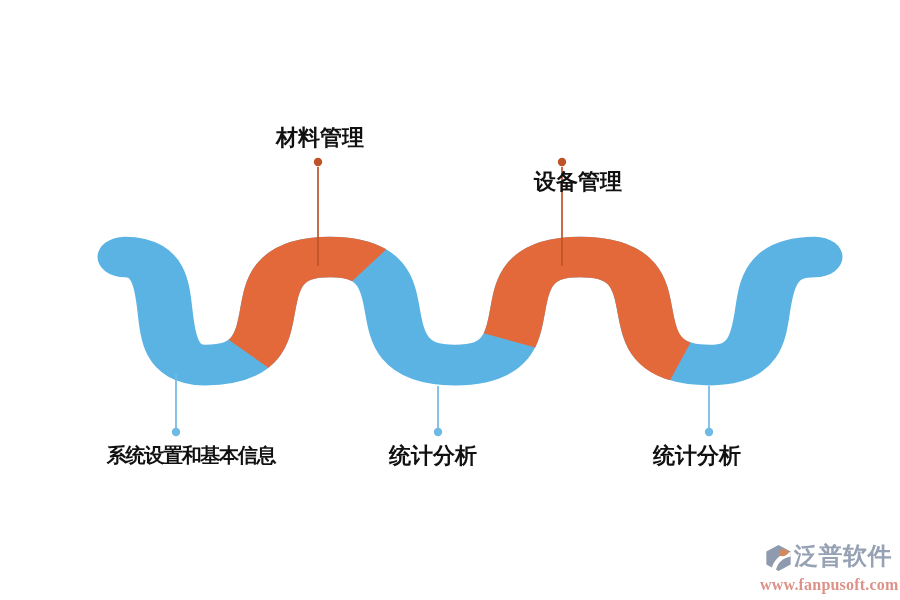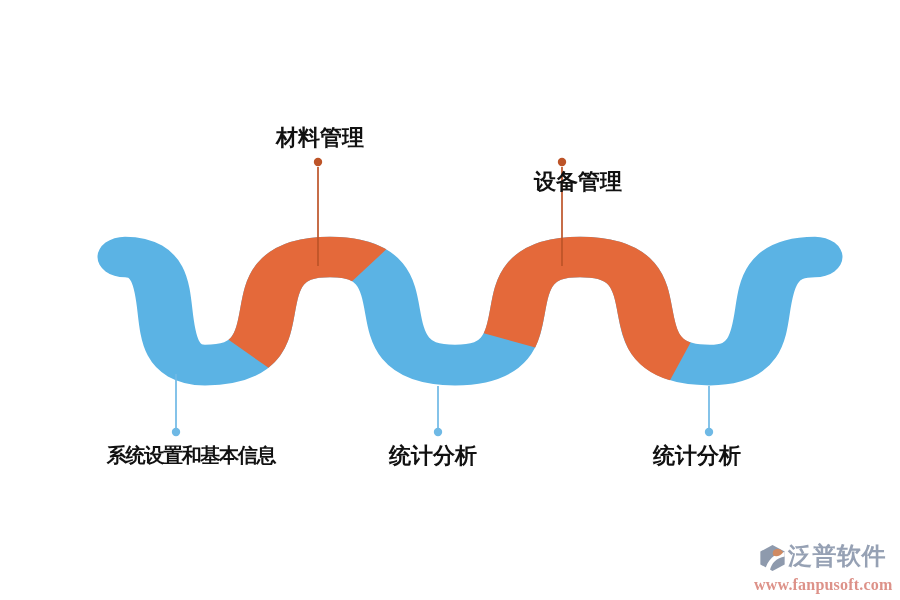--- a/index.html
+++ b/index.html
@@ -13,21 +13,21 @@
     font-weight:bold;color:#111111;white-space:nowrap;
     font-size:22px;line-height:1.1;
   }
   .node-label.small{font-size:20px;letter-spacing:-1.3px;margin-left:17px;}
   #label-material{left:320px;top:126px;}
   #label-equipment{left:578px;top:126px;margin-top:44px;}
   #label-system{left:174px;top:444px;}
   #label-warehouse{left:433px;top:444px;}
   #label-stats{left:697px;top:444px;}
   #watermark{
-    position:absolute;right:14px;bottom:7px;width:132px;
+    position:absolute;right:8px;bottom:7px;width:132px;
     text-align:right;line-height:1;
   }
   #watermark .row{display:flex;align-items:flex-start;justify-content:flex-end;gap:2px;}
   #watermark .brand{
     font-size:24px;font-weight:bold;color:#96a1b4;letter-spacing:0.5px;
   }
   #watermark .url{
     margin-top:2px;font-family:"Liberation Serif","DejaVu Serif",serif;
     font-size:16px;font-weight:bold;color:#dd9289;letter-spacing:0.2px;
   }

